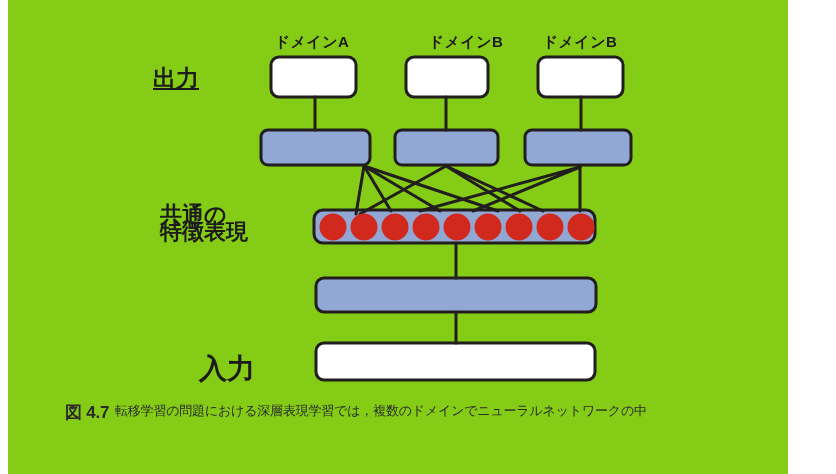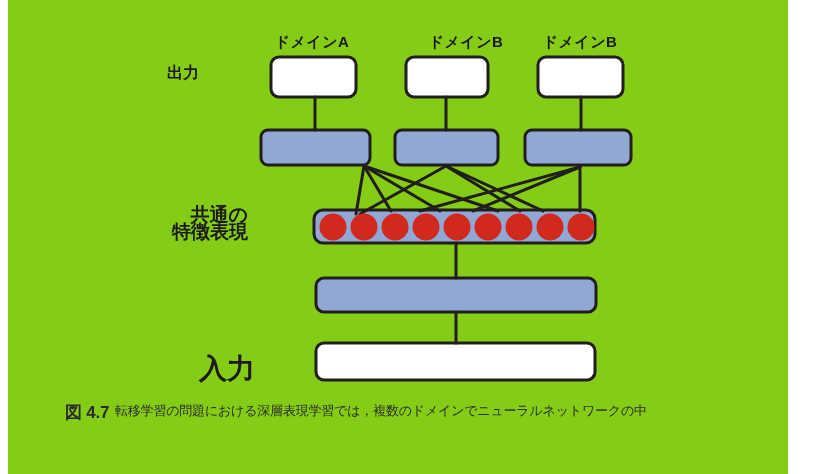--- a/index.html
+++ b/index.html
@@ -12,25 +12,24 @@
     margin-left:8px;
   }
   #diagram{position:absolute;left:0;top:0;}
   .lbl{
     position:absolute;
     color:#1c1a1a;
     font-weight:bold;
     white-space:nowrap;
   }
   .domain-lbl{font-size:15px;letter-spacing:.5px;transform:translateX(-50%);}
-  .output-lbl{font-size:16px;right:589px;top:63px;left:auto;}
+  .output-lbl{font-size:23px;right:589px;top:63px;left:auto;text-decoration:underline;}
   .shared-lbl{
-    font-size:19px;line-height:17px;
+    font-size:22px;line-height:17px;
     right:540px;top:206px;left:auto;
-    text-align:right;
   }
   .input-lbl{font-size:28px;right:533px;top:350px;left:auto;}
   .caption{
     position:absolute;left:0;top:0;width:836px;height:474px;
     font-family:Liberation Sans, sans-serif;
     color:#2b2b2b;
   }
   .cap-item{position:absolute;font-size:13px;white-space:nowrap;letter-spacing:-0.2px;}
   .cap-label{left:57px;top:401px;font-weight:bold;font-size:17px;}
   .cap-line1{left:107px;top:402px;}

